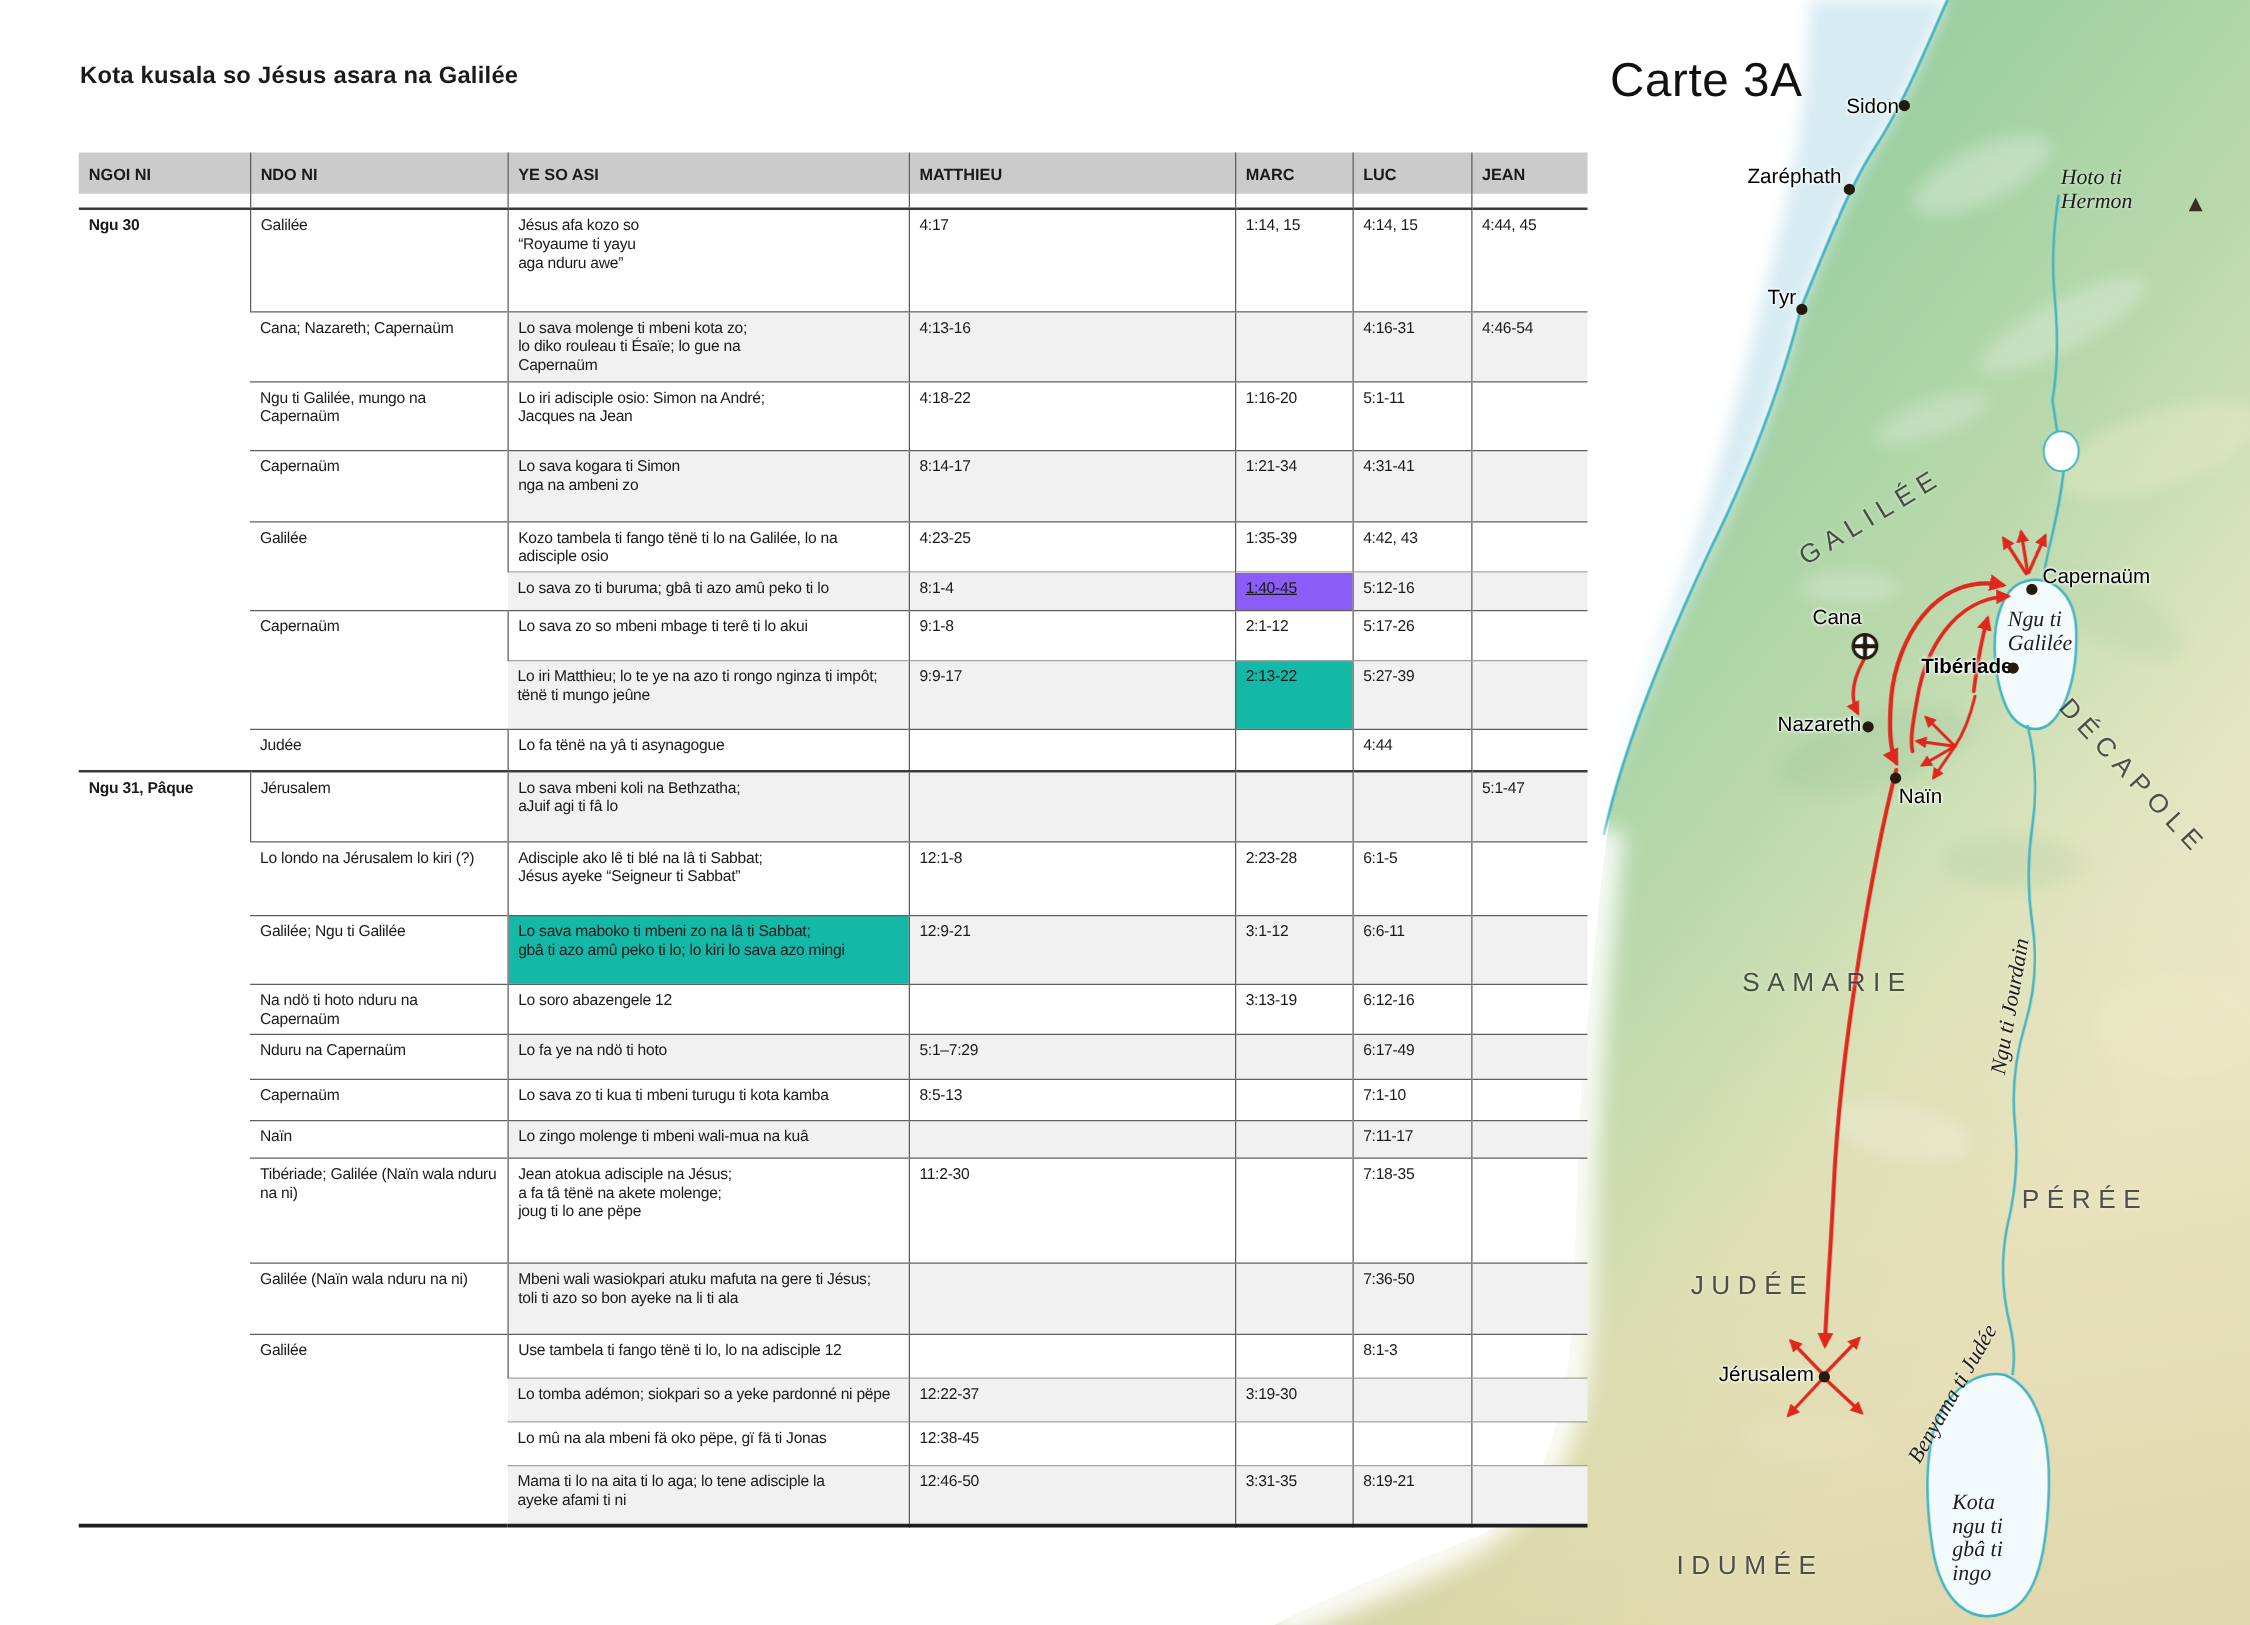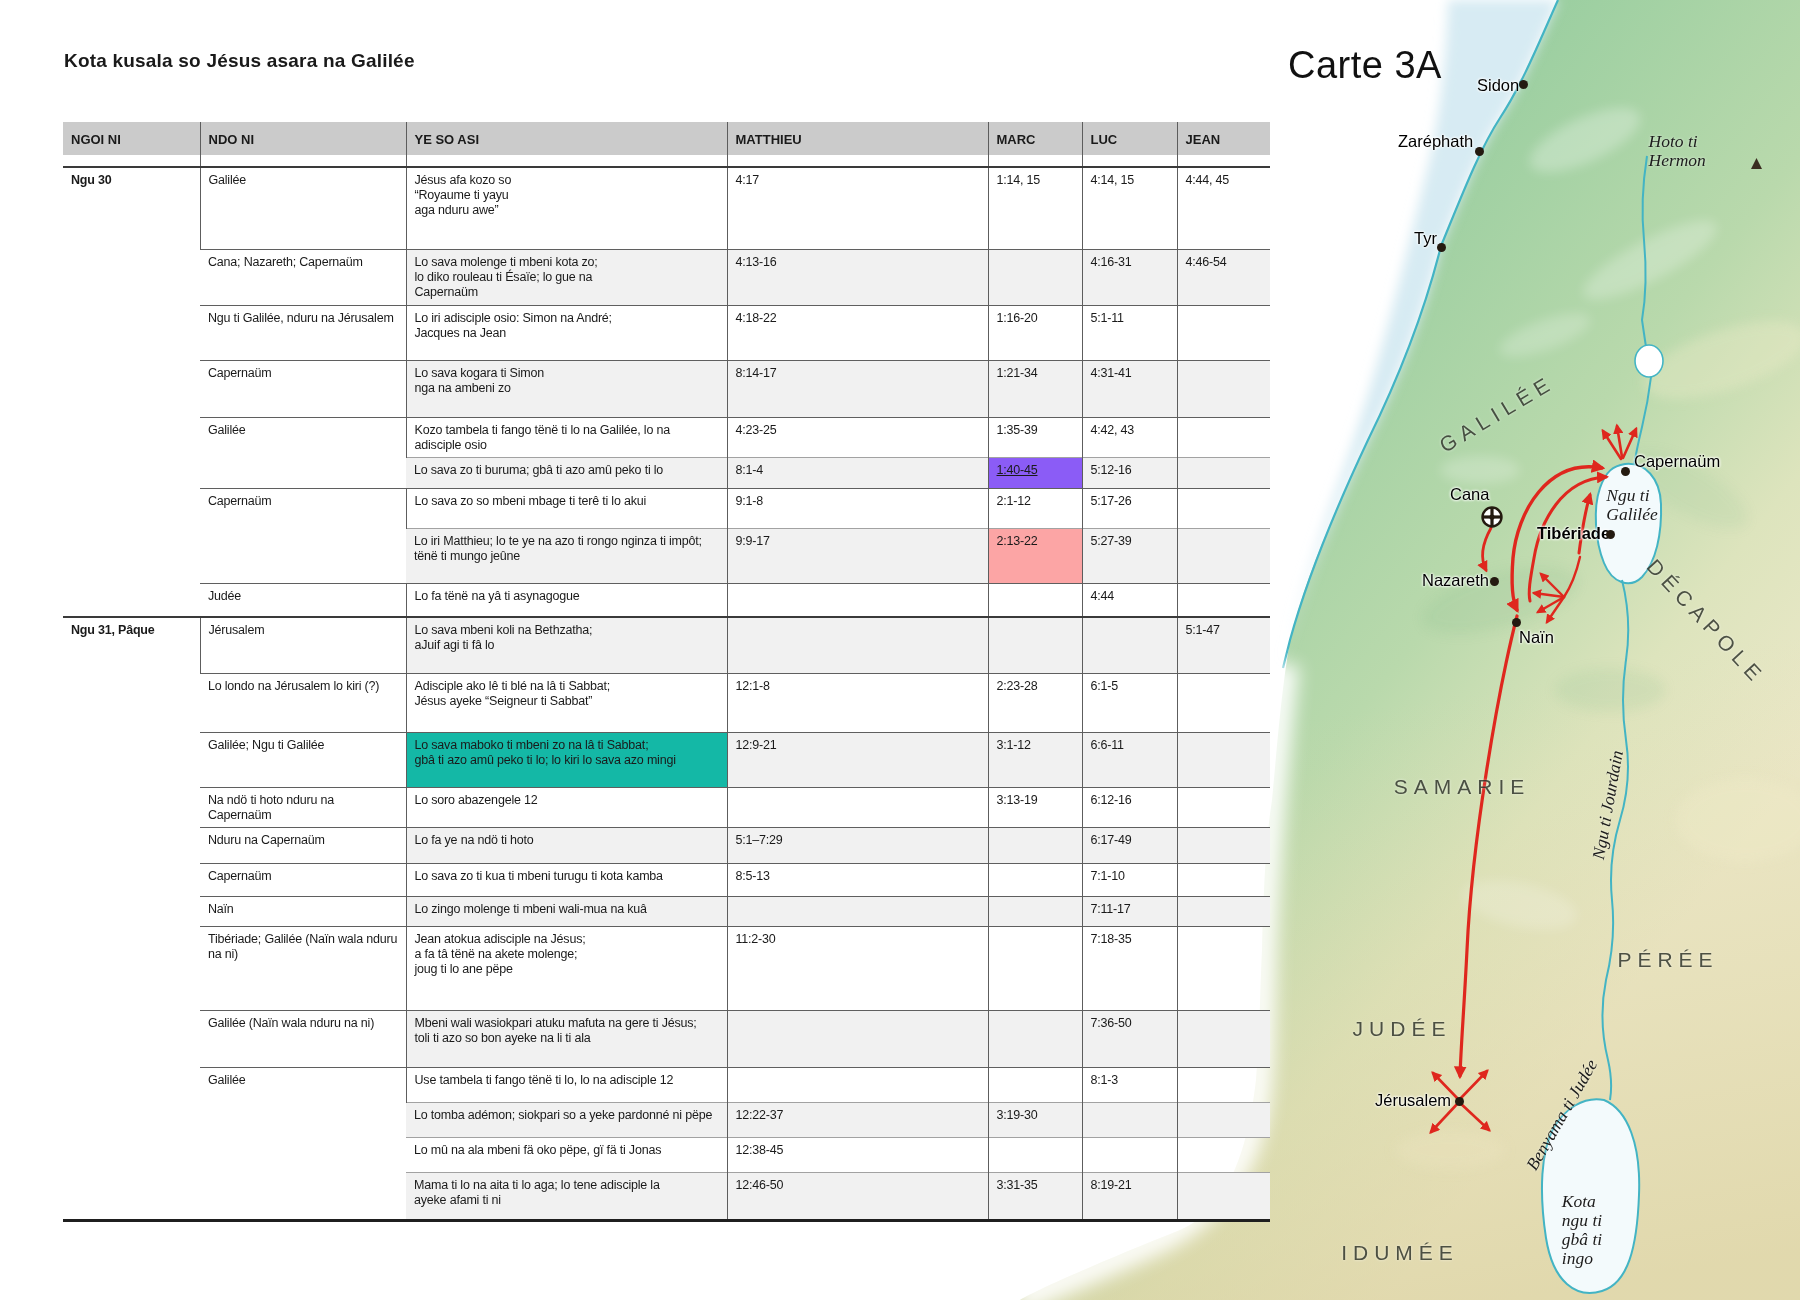--- a/index.html
+++ b/index.html
@@ -237,21 +237,21 @@
           <td class="place-cell" rowspan="1">Cana; Nazareth; Capernaüm</td>
           <td class="event-cell" style="background: rgb(241, 241, 241);">Lo sava molenge ti mbeni kota zo;
 lo diko rouleau ti Ésaïe; lo gue na
 Capernaüm</td>
           <td class="ref-cell" style="background: rgb(241, 241, 241);">4:13-16</td>
           <td class="ref-cell" style="background: rgb(241, 241, 241);"></td>
           <td class="ref-cell" style="background: rgb(241, 241, 241);">4:16-31</td>
           <td class="ref-cell" style="background: rgb(241, 241, 241);">4:46-54</td>
         </tr>
         <tr class="group-row" style="height: 55px;">
-          <td class="place-cell" rowspan="1">Ngu ti Galilée, nduru na Jérusalem</td>
+          <td class="place-cell" rowspan="1">Ngu ti Galilée, mungo na Capernaüm</td>
           <td class="event-cell">Lo iri adisciple osio: Simon na André;
 Jacques na Jean</td>
           <td class="ref-cell">4:18-22</td>
           <td class="ref-cell">1:16-20</td>
           <td class="ref-cell">5:1-11</td>
           <td class="ref-cell"></td>
         </tr>
         <tr class="group-row" style="height: 57px;">
           <td class="place-cell" rowspan="1">Capernaüm</td>
           <td class="event-cell" style="background: rgb(241, 241, 241);">Lo sava kogara ti Simon
@@ -281,21 +281,21 @@
           <td class="event-cell">Lo sava zo so mbeni mbage ti terê ti lo akui</td>
           <td class="ref-cell">9:1-8</td>
           <td class="ref-cell">2:1-12</td>
           <td class="ref-cell">5:17-26</td>
           <td class="ref-cell"></td>
         </tr>
         <tr class="sub-row" style="height: 55px;">
           <td class="event-cell" style="background: rgb(241, 241, 241);">Lo iri Matthieu; lo te ye na azo ti rongo nginza ti impôt;
 tënë ti mungo jeûne</td>
           <td class="ref-cell" style="background: rgb(241, 241, 241);">9:9-17</td>
-          <td class="ref-cell" style="background: #fca5a5; margin-left: 11px;">2:13-22</td>
+          <td class="ref-cell" style="background: #14b8a6; margin-left: 11px;">2:13-22</td>
           <td class="ref-cell" style="background: rgb(241, 241, 241);">5:27-39</td>
           <td class="ref-cell" style="background: rgb(241, 241, 241);"></td>
         </tr>
         <tr class="group-row" style="height: 34px;">
           <td class="place-cell" rowspan="1">Judée</td>
           <td class="event-cell">Lo fa tënë na yâ ti asynagogue</td>
           <td class="ref-cell"></td>
           <td class="ref-cell"></td>
           <td class="ref-cell">4:44</td>
           <td class="ref-cell"></td>

